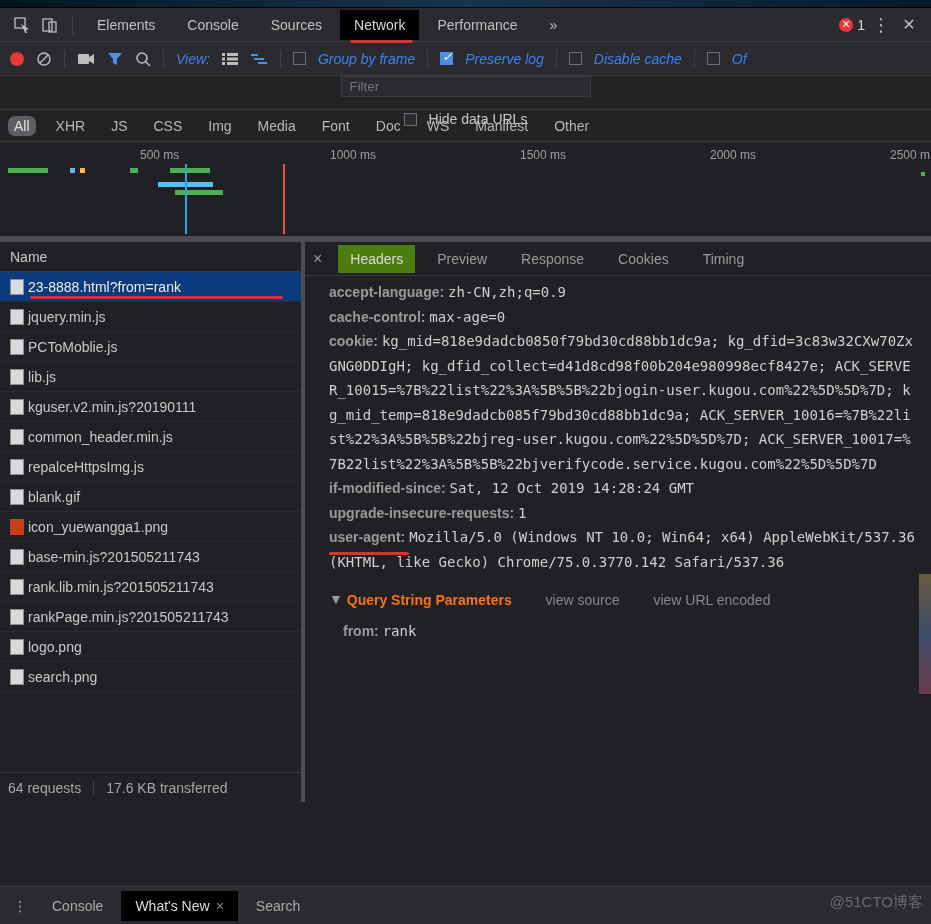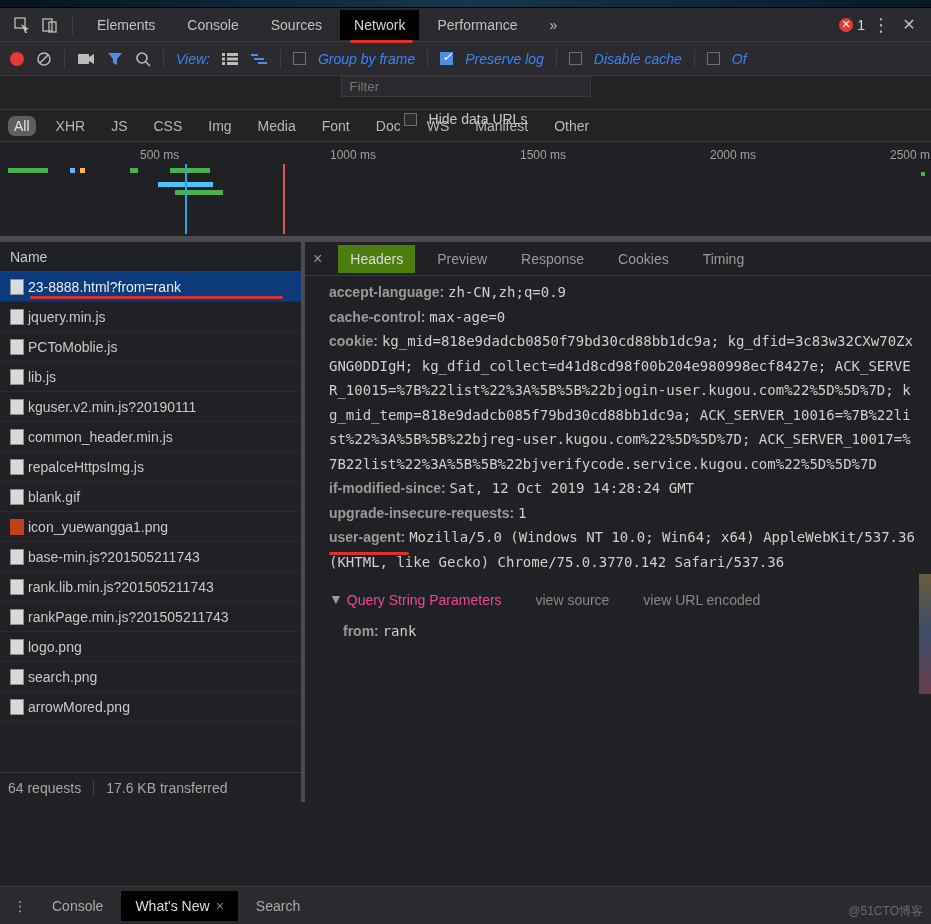--- a/index.html
+++ b/index.html
@@ -53,30 +53,30 @@
   .dtab{padding:6px 12px;color:#9a9a9a;cursor:pointer;}
   .dtab.active{background:#4d7c0f;color:#dcdcdc;}
   .headers-pane{flex:1;padding:4px 14px 8px 24px;overflow:hidden;font-size:14px; line-height:1.75;}
   .hk{color:#9a9a9a;font-weight:bold;}
   .hv{color:#cfcfcf;font-family:Consolas,Menlo,monospace; word-break:break-all;}
   .hv.mono{font-family:Consolas,Menlo,monospace;}
   .ua-line .hk{position:relative;display:inline-block;}
   .ua-line .hk::after{content:"";position:absolute;left:0;right:-4px;bottom:-5px;height:3px;background:#d63333;border-radius:2px;}
   .qsp{margin-top:14px;color:#9a9a9a;}
   .qsp .caret{display:inline-block;transform:translateY(-1px);}
-  .qsp .title{font-weight:normal;color:#ec4899;margin-top:35px;}
+  .qsp .title{font-weight:bold;color:#f97316;margin-top:35px;}
   .qsp .lnk{color:#888;margin-left:30px;}
   .edge-strip{position:absolute;right:0;top:332px;width:12px;height:120px;background:linear-gradient(180deg,#6b5b3c,#3b4c6a,#6b3c4b);}
   
   .drawer{position:absolute;left:0;right:0;bottom:0;height:38px;background:#2b2b2f;border-top:1px solid #3a3a3a;display:flex;align-items:center;gap:4px;padding:0 6px;color:#aaa;}
   .drawer .dtool{width:28px;text-align:center;}
   .drawer .dtabx{padding:7px 14px;}
   .drawer .dtabx.active{background:#000;color:#dcdcdc;}
   .drawer .dtabx .x{margin-left:6px;color:#888;}
-  .watermark{position:absolute;right:8px;bottom:4px;color:rgba(220,220,220,.35);font-size:12px;}
+  .watermark{position:absolute;right:8px;bottom:12px;color:rgba(220,220,220,.35);font-size:15px;}
   svg{display:block;}
 </style>
 </head>
 <body>
 
 <div class="topframe"></div>
 
 <div class="tabs">
   <span class="tool">
     <svg width="18" height="18" viewBox="0 0 18 18" fill="none" stroke="#bdbdbd" stroke-width="1.3">
@@ -266,24 +266,20 @@
           <span>rankPage.min.js?201505211743</span>
         </div>
         <div class="filerow">
           <span class="ficon"></span>
           <span>logo.png</span>
         </div>
         <div class="filerow">
           <span class="ficon"></span>
           <span>search.png</span>
         </div>
-        <div class="filerow">
-          <span class="ficon"></span>
-          <span>arrowMored.png</span>
-        </div>
       </div>
     <div class="left-footer">
       <span>64 requests</span>
       <span class="fsep"></span>
       <span>17.6 KB transferred</span>
     </div>
   </div>
 
   <div class="right" style="position:relative;">
     <div class="dtabs">

